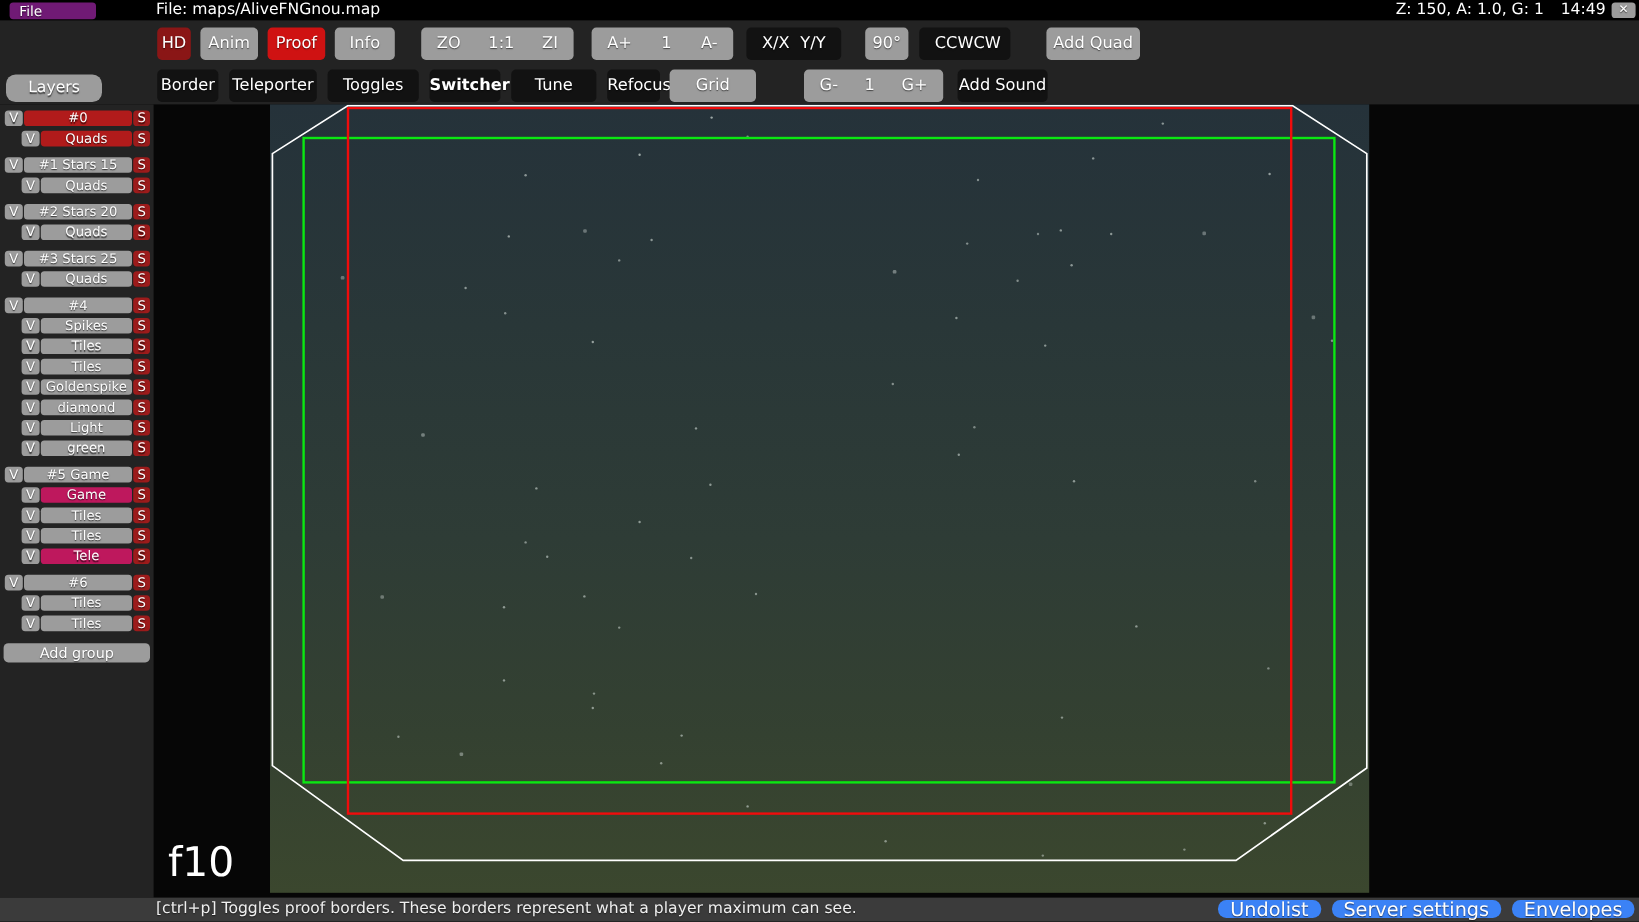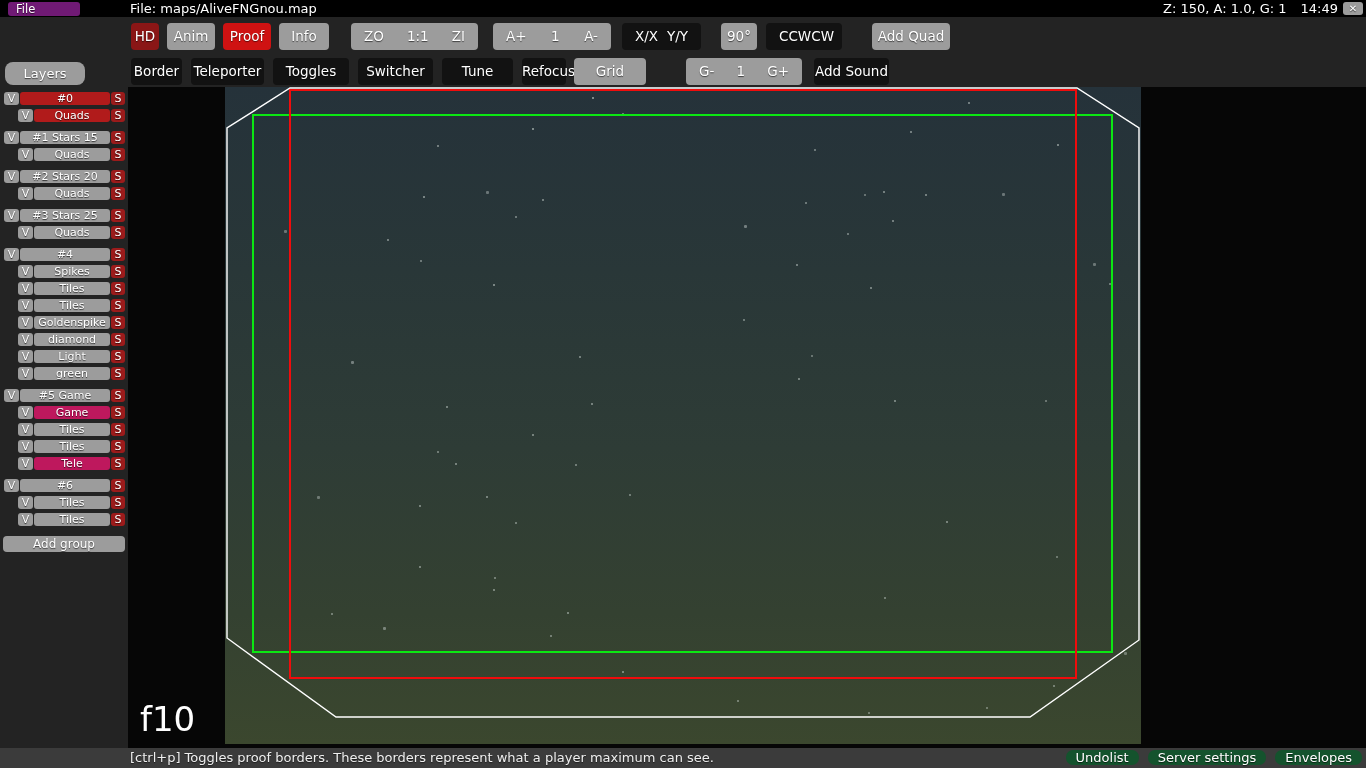--- a/index.html
+++ b/index.html
@@ -39,21 +39,21 @@
   #row1 > :nth-child(5){ width:127px; margin-left:14px; }
   #row1 > :nth-child(6){ width:118px; margin-left:7px; }
   #row1 > :nth-child(7){ width:79px;  margin-left:3px; }
   #row1 > :nth-child(8){ width:36px;  margin-left:12px; }
   #row1 > :nth-child(9){ width:76px;  margin-left:1px; }
   #row1 > :nth-child(10){ width:78px; margin-left:22px; }
   
   #row2 > :nth-child(1){ width:51px; }
   #row2 > :nth-child(2){ width:73px; }
   #row2 > :nth-child(3){ width:76px; }
-  #row2 > :nth-child(4){ width:75px; }
+  #row2 > :nth-child(4){ width:59px;font-weight:bold; }
   #row2 > :nth-child(5){ width:71px; }
   #row2 > :nth-child(6){ width:44px; }
   #row2 > :nth-child(7){ width:72px; margin-left:-1px; }
   #row2 > :nth-child(8){ width:116px; margin-left:31px; }
   #row2 > :nth-child(9){ width:75px; margin-left:3px; }
 
   
   #layers-header { position:absolute; left:5px; top:62px; width:80px; height:23px; background:#9c9c9c;
                    border-radius:8px; color:#fff; font-size:13px; line-height:23px; text-align:center;
                    text-shadow:0 1px 1px rgba(0,0,0,.6); }
@@ -84,22 +84,22 @@
                  border:2px solid #0be712; }
   #map-outline { position:absolute; left:0; top:0; }
   #map-label { position:absolute; left:140px; top:699px; color:#fff; font-size:34px; line-height:40px; }
 
   
   #statusbar { position:absolute; left:0; top:748px; width:1366px; height:20px; background:#3b3b3b;
                color:#efefef; }
   #status-hint { position:absolute; left:130px; top:2px; font-size:13px; line-height:16px;
                  text-shadow:0 1px 1px rgba(0,0,0,.5); }
   #status-buttons { position:absolute; right:4px; top:2px; display:flex; column-gap:9px; }
-  .sbtn { height:15px; padding:0 10px; background:#14532d; border-radius:7px; color:#fff;
-          font-size:13px; line-height:15px; text-shadow:0 1px 1px rgba(0,0,0,.6); cursor:default; }
+  .sbtn { height:15px; padding:0 10px; background:#3b82f6; border-radius:7px; color:#fff;
+          font-size:16px; line-height:15px; text-shadow:0 1px 1px rgba(0,0,0,.6); cursor:default; }
 </style>
 </head>
 <body>
 
 <div id="topbar">
   <div id="file-btn">File</div>
   <div id="map-title">File: maps/AliveFNGnou.map</div>
   <div id="top-right"><span>Z: 150, A: 1.0, G: 1</span><span id="clock">14:49</span></div>
   <div id="close-btn">✕</div>
 </div>

